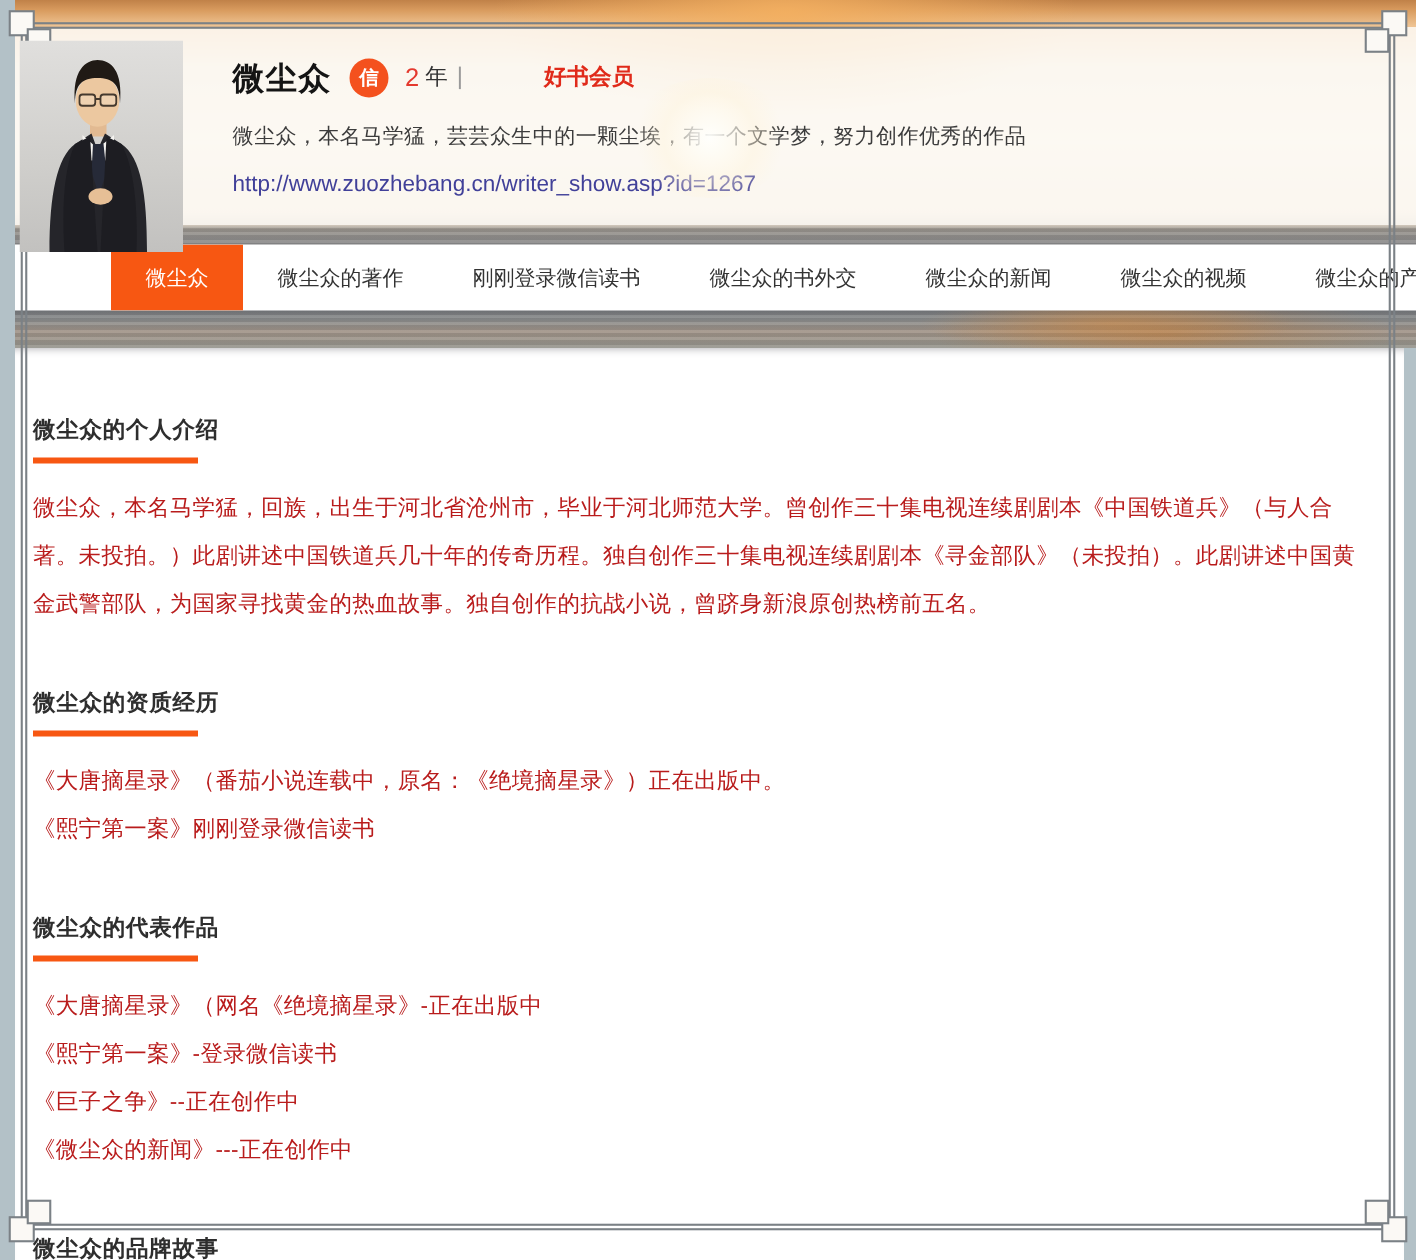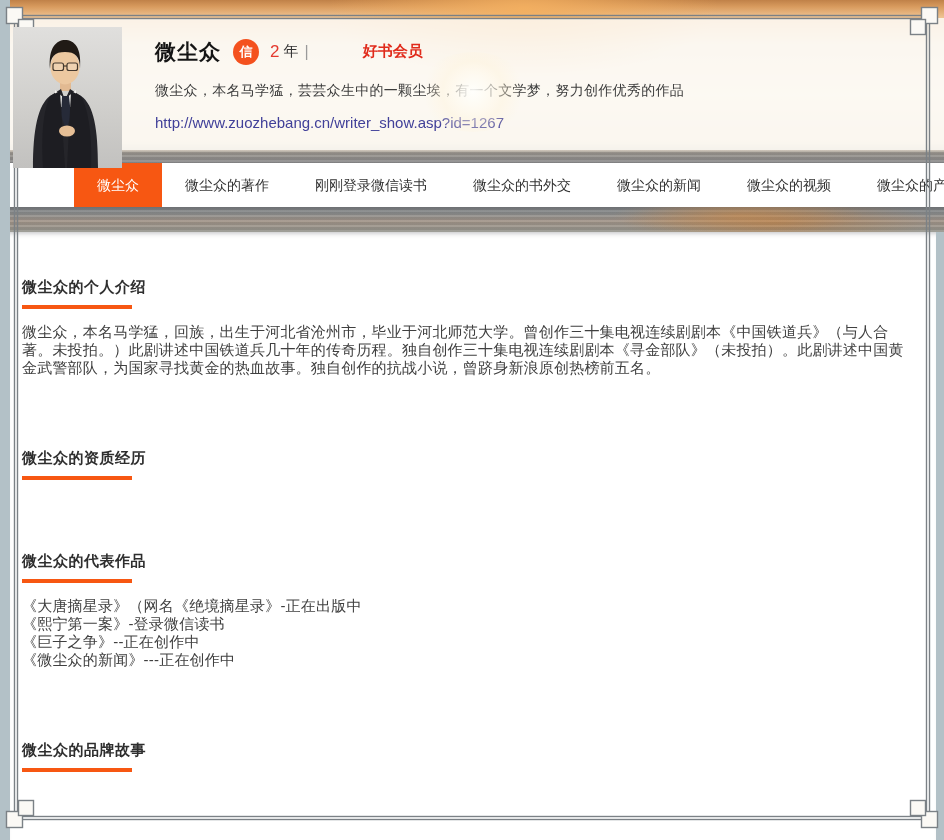--- a/index.html
+++ b/index.html
@@ -65,25 +65,25 @@
   
   .frame{position:absolute;left:0;top:0;z-index:4;pointer-events:none;}
   
   .content-bg{position:absolute;left:10px;top:232px;width:926px;height:608px;background:#fff;z-index:3;
     box-shadow:inset 0 5px 5px -4px rgba(60,60,70,.35);}
   .content{
     position:absolute;left:10px;top:232px;width:926px;height:608px;z-index:5;
     padding:46px 24px 0 12px;box-sizing:border-box;overflow:hidden;
   }
   .section{margin:0 0 0 0;}
-  .section + .section{margin-top:72px;}
+  .section + .section{margin-top:41px;}
   .section-title{margin:0;font-size:15px;line-height:18px;font-weight:bold;color:#2e2e2e;letter-spacing:.5px;}
   .section-underline{width:110px;height:4px;margin-top:9px;}
   .section-lines{margin-top:14px;}
-  .section-line{font-size:15px;line-height:18px;color:#404040;letter-spacing:.2px;}
+  .section-line{font-size:15px;line-height:32px;color:#b91c1c;letter-spacing:.2px;}
 </style>
 </head>
 <body>
 
 <div class="banner">
   <div class="sea"></div>
   <div class="header-panel">
     <div class="name-row">
       <span class="author-name">微尘众</span>
       <span class="badge" id="badge" style="background: rgb(244, 81, 30); color: rgb(255, 255, 255);">信</span>
@@ -155,20 +155,24 @@
     <section class="section">
       <h3 class="section-title">微尘众的个人介绍</h3>
       <div class="section-underline" style="background: rgb(247, 87, 18);"></div>
       <div class="section-lines">
         <div class="section-line">微尘众，本名马学猛，回族，出生于河北省沧州市，毕业于河北师范大学。曾创作三十集电视连续剧剧本《中国铁道兵》（与人合著。未投拍。）此剧讲述中国铁道兵几十年的传奇历程。独自创作三十集电视连续剧剧本《寻金部队》（未投拍）。此剧讲述中国黄金武警部队，为国家寻找黄金的热血故事。独自创作的抗战小说，曾跻身新浪原创热榜前五名。</div>
       </div>
     </section>
     <section class="section">
       <h3 class="section-title">微尘众的资质经历</h3>
       <div class="section-underline" style="background: rgb(247, 87, 18);"></div>
+      <div class="section-lines">
+        <div class="section-line">《大唐摘星录》（番茄小说连载中，原名：《绝境摘星录》）正在出版中。</div>
+        <div class="section-line">《熙宁第一案》刚刚登录微信读书</div>
+      </div>
     </section>
     <section class="section">
       <h3 class="section-title">微尘众的代表作品</h3>
       <div class="section-underline" style="background: rgb(247, 87, 18);"></div>
       <div class="section-lines">
         <div class="section-line">《大唐摘星录》（网名《绝境摘星录》-正在出版中</div>
         <div class="section-line">《熙宁第一案》-登录微信读书</div>
         <div class="section-line">《巨子之争》--正在创作中</div>
         <div class="section-line">《微尘众的新闻》---正在创作中</div>
       </div>

